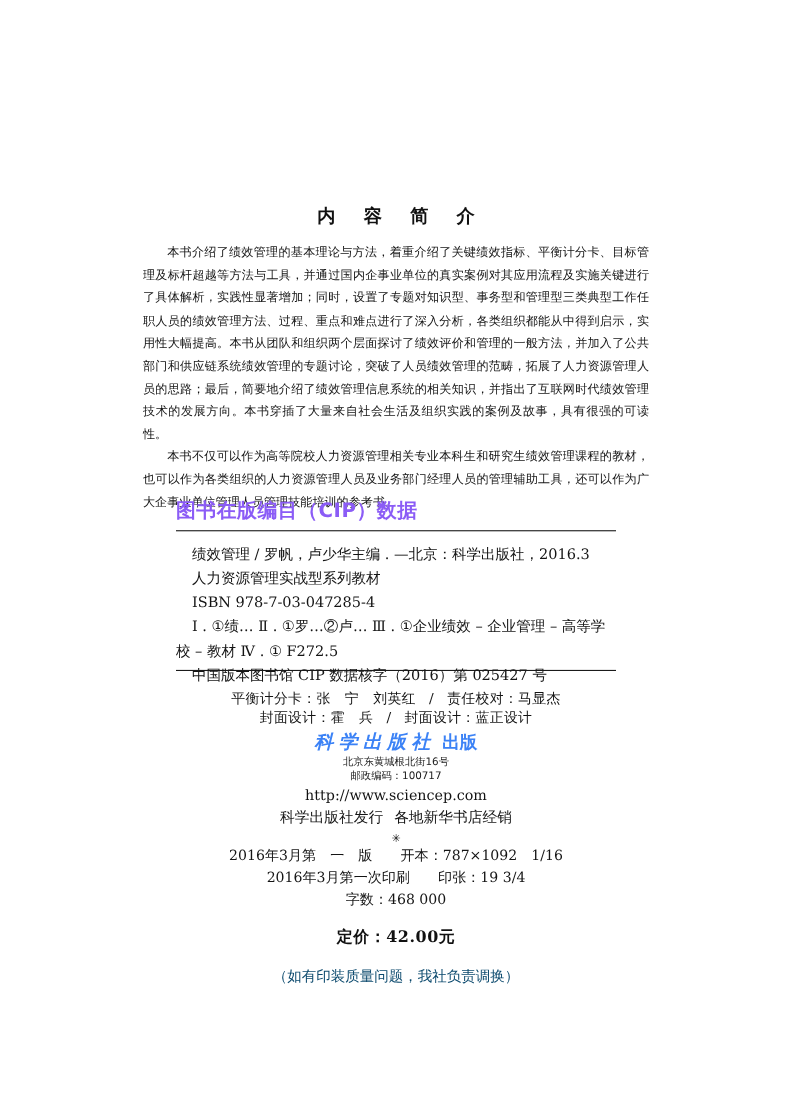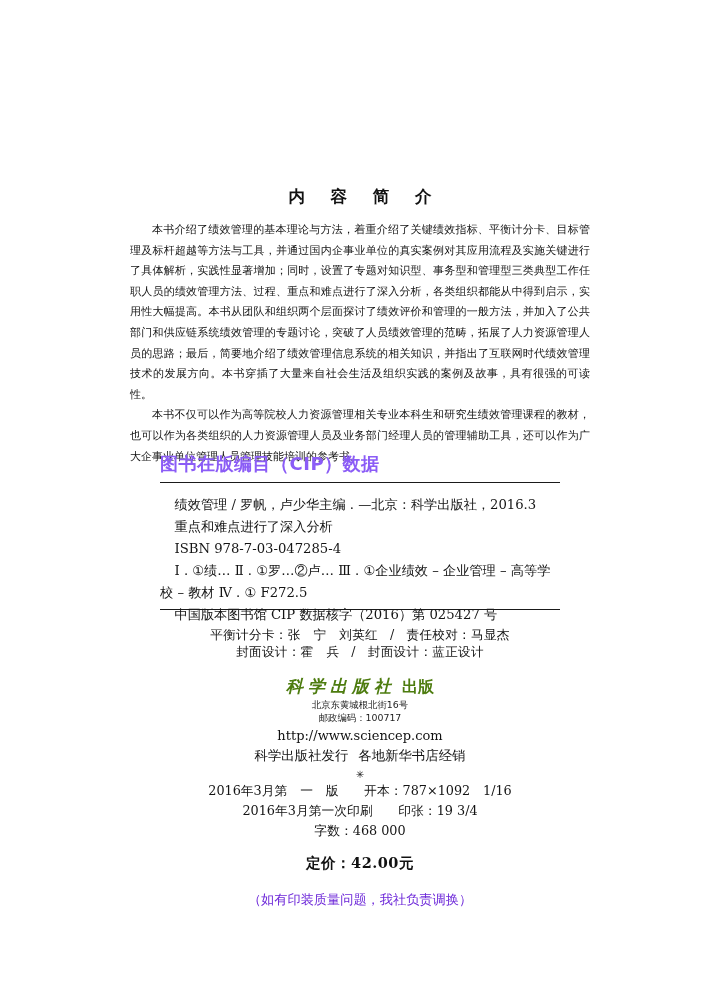--- a/index.html
+++ b/index.html
@@ -104,27 +104,27 @@
   .staff-line {
     font-family: "DejaVu Serif", "Liberation Serif", serif;
     font-size: 12.6px;
     line-height: 17px;
     color: #141414;
     letter-spacing: 0.3px;
   }
   .staff-gap { display: inline-block; width: 12px; }
 
   .pub-logo {
-    margin-top: 15px;
+    margin-top: 3px;
     font-family: "DejaVu Serif", "Liberation Serif", serif;
     font-size: 17px;
     font-weight: bold;
     font-style: italic;
     letter-spacing: 5px;
-    color: #4d7c0f;
+    color: #3b82f6;
   }
   .pub-logo .pub-word {
     font-style: normal;
     font-weight: bold;
     letter-spacing: 0px;
     font-size: 16px;
     margin-left: 6px;
   }
   .addr-line {
     font-family: "DejaVu Sans", "Liberation Sans", sans-serif;
@@ -186,40 +186,40 @@
     font-size: 14.5px;
     font-weight: bold;
     color: #111;
     letter-spacing: 0.5px;
   }
 
   .swap-note {
     margin-top: 18px;
     font-family: "DejaVu Serif", "Liberation Serif", serif;
     font-size: 13.2px;
-    color: #6d28d9;
+    color: #0c4a6e;
   }
 </style>
 </head>
 <body>
 
 <div class="page">
 
   <div class="intro-block">
     <div class="intro-title">内 容 简 介</div>
     <p class="intro-para">本书介绍了绩效管理的基本理论与方法，着重介绍了关键绩效指标、平衡计分卡、目标管理及标杆超越等方法与工具，并通过国内企事业单位的真实案例对其应用流程及实施关键进行了具体解析，实践性显著增加；同时，设置了专题对知识型、事务型和管理型三类典型工作任职人员的绩效管理方法、过程、重点和难点进行了深入分析，各类组织都能从中得到启示，实用性大幅提高。本书从团队和组织两个层面探讨了绩效评价和管理的一般方法，并加入了公共部门和供应链系统绩效管理的专题讨论，突破了人员绩效管理的范畴，拓展了人力资源管理人员的思路；最后，简要地介绍了绩效管理信息系统的相关知识，并指出了互联网时代绩效管理技术的发展方向。本书穿插了大量来自社会生活及组织实践的案例及故事，具有很强的可读性。</p>
     <p class="intro-para">本书不仅可以作为高等院校人力资源管理相关专业本科生和研究生绩效管理课程的教材，也可以作为各类组织的人力资源管理人员及业务部门经理人员的管理辅助工具，还可以作为广大企事业单位管理人员管理技能培训的参考书。</p>
   </div>
 
   <div class="cip-block">
     <div class="cip-heading">图书在版编目（CIP）数据</div>
     <hr class="rule">
     <div class="cip-lines">
       <div class="cip-line cip-indent">绩效管理 / 罗帆，卢少华主编 . —北京：科学出版社，2016.3</div>
-      <div class="cip-line cip-indent">重点和难点进行了深入分析</div>
+      <div class="cip-line cip-indent">人力资源管理实战型系列教材</div>
       <div class="cip-line cip-indent">ISBN 978-7-03-047285-4</div>
       <div class="cip-line cip-hang">Ⅰ . ①绩… Ⅱ . ①罗…②卢… Ⅲ . ①企业绩效 – 企业管理 – 高等学校 – 教材 Ⅳ . ① F272.5</div>
       <div class="cip-line cip-indent">中国版本图书馆 CIP 数据核字（2016）第 025427 号</div>
     </div>
   </div>
 
   <div class="rule-lower">
     <hr class="rule">
   </div>
 

